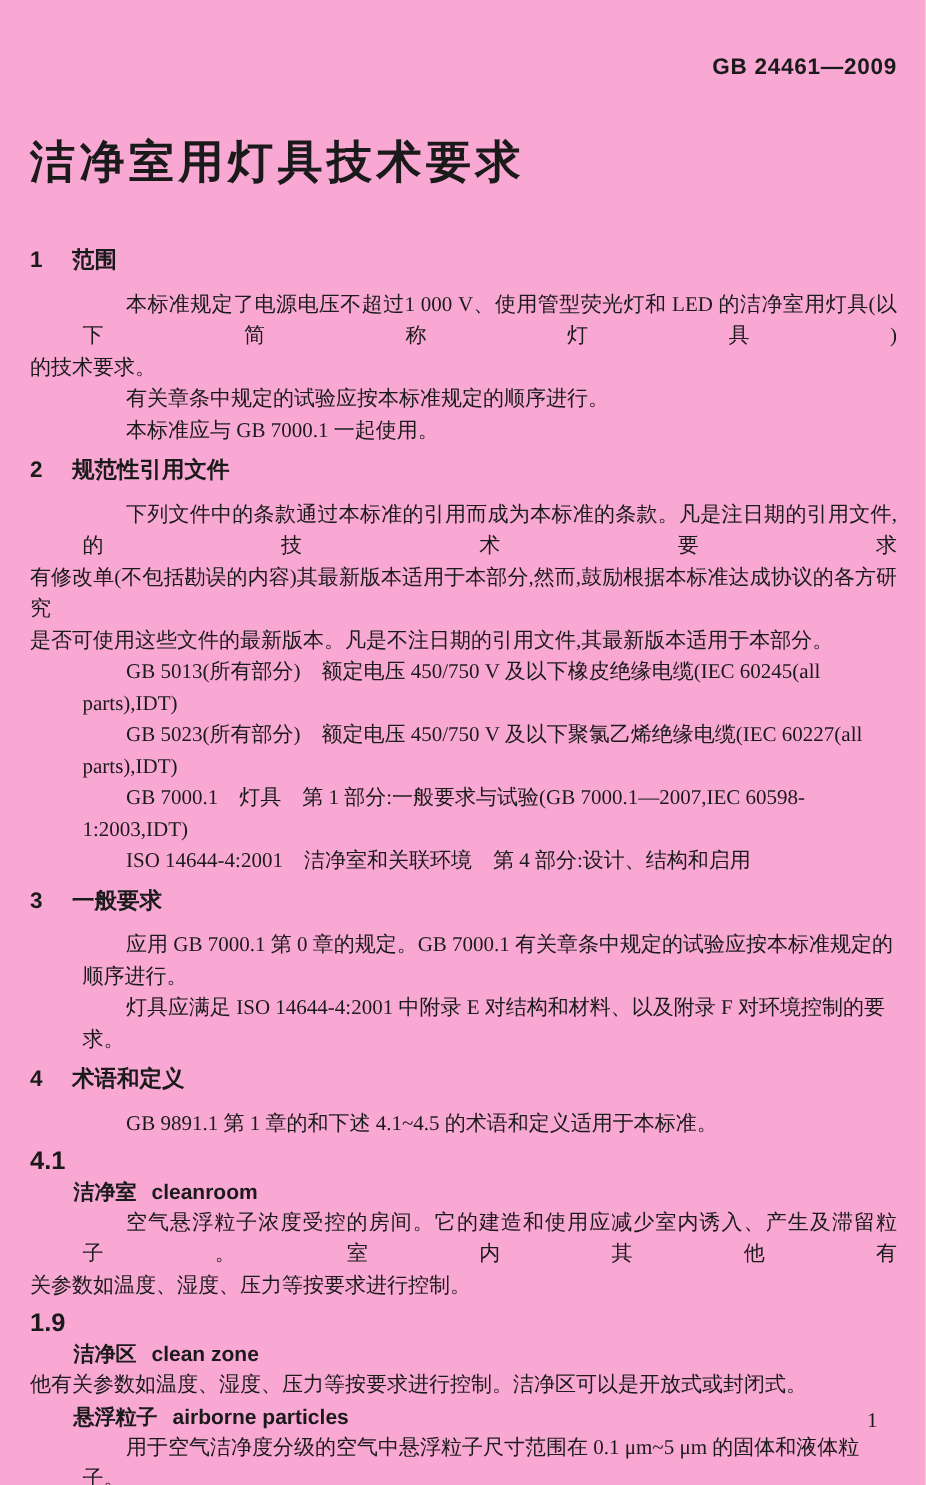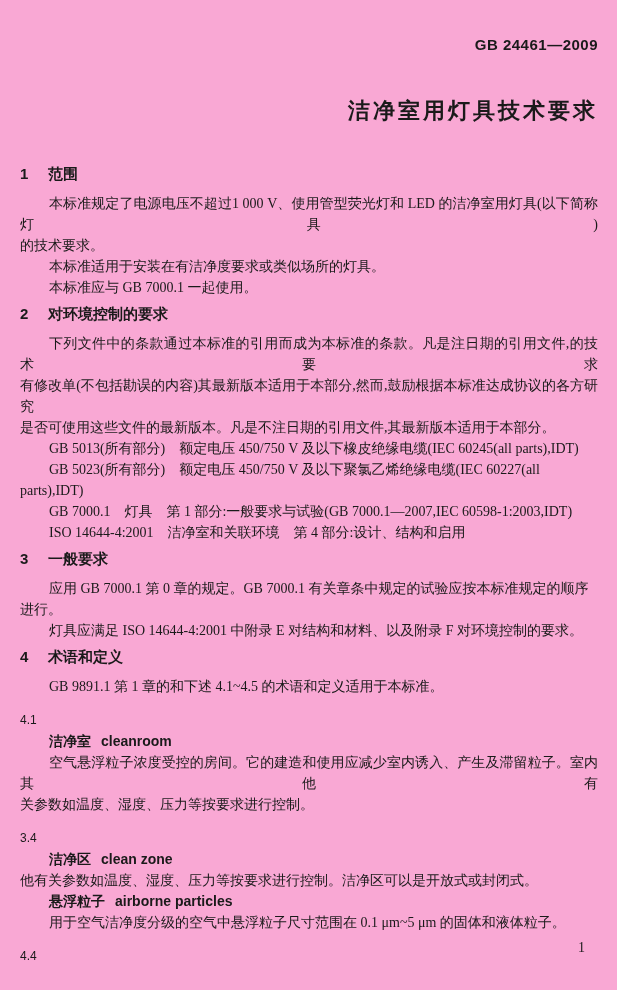--- a/index.html
+++ b/index.html
@@ -13,37 +13,37 @@
     margin:0 auto;
   }
   .inner{padding:36px 19px 0 20px;}
   .docnum{
     text-align:right;
     font-family:"Liberation Sans","DejaVu Sans",sans-serif;
     font-weight:700;font-size:15px;letter-spacing:.5px;
   }
   .doc-title{
     margin:43px 0 38px 0;
-    text-align:right;
-    font-family:Liberation Serif, serif;
-    font-weight:700;font-size:22px;letter-spacing:3px;line-height:30px;
+    text-align:left;
+    font-family:Liberation Mono, monospace;
+    font-weight:700;font-size:30px;letter-spacing:3px;line-height:30px;
   }
   .sec-h{
     display:flex;
     font-family:"Liberation Sans","DejaVu Sans",sans-serif;
     font-weight:700;font-size:15px;line-height:20px;
     margin:6px 0 9px 0;
   }
   .sec-h .num{width:28px;flex:none;}
   .line{font-size:14px;line-height:21px;}
-  .ind{text-indent:29px;}
+  .ind{text-indent:29px;margin-left:35px;}
   .fill{text-align:justify;text-align-last:justify;}
   .clause-num{
     font-family:"Liberation Sans","DejaVu Sans",sans-serif;
-    font-weight:400;font-size:12px;line-height:21px;margin-top:13px;
+    font-weight:700;font-size:17px;line-height:21px;margin-top:3px;
   }
   .term-line{
     padding-left:29px;
     font-family:"Liberation Sans","DejaVu Sans",sans-serif;
     font-weight:700;font-size:14px;line-height:21px;
   }
   .term-line .en{margin-left:10px;}
   .pageno{
     position:absolute;right:32px;bottom:33px;
     font-size:14px;line-height:18px;
@@ -58,26 +58,26 @@
     <div class="docnum">GB 24461—2009</div>
 
     <div class="doc-title">洁净室用灯具技术要求</div>
 
     <div class="sec-h">
       <span class="num">1</span>
       <span>范围</span>
     </div>
     <div class="line ind fill">本标准规定了电源电压不超过1 000 V、使用管型荧光灯和 LED 的洁净室用灯具(以下简称灯具)</div>
     <div class="line">的技术要求。</div>
-    <div class="line ind">本标准适用于安装在有洁净度要求或类似场所的灯具。</div>
+    <div class="line ind">有关章条中规定的试验应按本标准规定的顺序进行。</div>
     <div class="line ind">本标准应与 GB 7000.1 一起使用。</div>
 
     <div class="sec-h">
       <span class="num">2</span>
-      <span>对环境控制的要求</span>
+      <span>规范性引用文件</span>
     </div>
     <div class="line ind fill">下列文件中的条款通过本标准的引用而成为本标准的条款。凡是注日期的引用文件,的技术要求</div>
     <div class="line fill">有修改单(不包括勘误的内容)其最新版本适用于本部分,然而,鼓励根据本标准达成协议的各方研究</div>
     <div class="line">是否可使用这些文件的最新版本。凡是不注日期的引用文件,其最新版本适用于本部分。</div>
     <div class="line ind">GB 5013(所有部分)　额定电压 450/750 V 及以下橡皮绝缘电缆(IEC 60245(all parts),IDT)</div>
     <div class="line ind">GB 5023(所有部分)　额定电压 450/750 V 及以下聚氯乙烯绝缘电缆(IEC 60227(all parts),IDT)</div>
     <div class="line ind">GB 7000.1　灯具　第 1 部分:一般要求与试验(GB 7000.1—2007,IEC 60598-1:2003,IDT)</div>
     <div class="line ind">ISO 14644-4:2001　洁净室和关联环境　第 4 部分:设计、结构和启用</div>
 
     <div class="sec-h">
@@ -93,21 +93,21 @@
     </div>
     <div class="line ind">GB 9891.1 第 1 章的和下述 4.1~4.5 的术语和定义适用于本标准。</div>
 
     <div class="clause-num">4.1</div>
     <div class="term-line">
       <span>洁净室</span><span class="en">cleanroom</span>
     </div>
     <div class="line ind fill">空气悬浮粒子浓度受控的房间。它的建造和使用应减少室内诱入、产生及滞留粒子。室内其他有</div>
     <div class="line">关参数如温度、湿度、压力等按要求进行控制。</div>
 
-    <div class="clause-num">3.4</div>
+    <div class="clause-num">1.9</div>
     <div class="term-line">
       <span>洁净区</span><span class="en">clean zone</span>
     </div>
     <div class="line">他有关参数如温度、湿度、压力等按要求进行控制。洁净区可以是开放式或封闭式。</div>
 
     <div class="term-line">
       <span>悬浮粒子</span><span class="en">airborne particles</span>
     </div>
     <div class="line ind">用于空气洁净度分级的空气中悬浮粒子尺寸范围在 0.1 μm~5 μm 的固体和液体粒子。</div>
 

